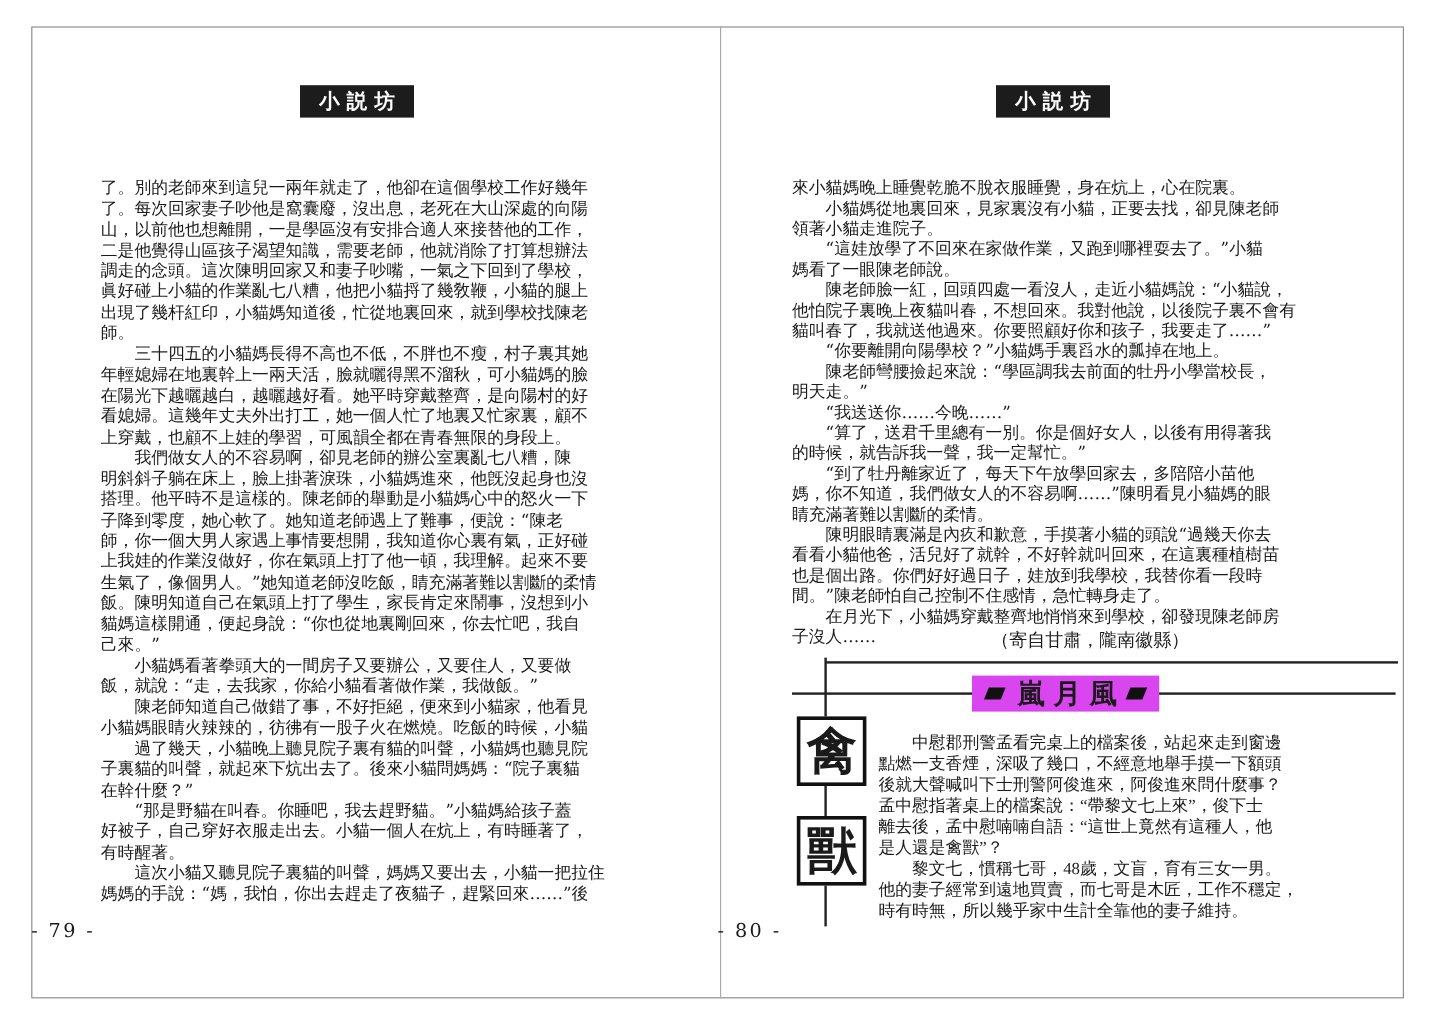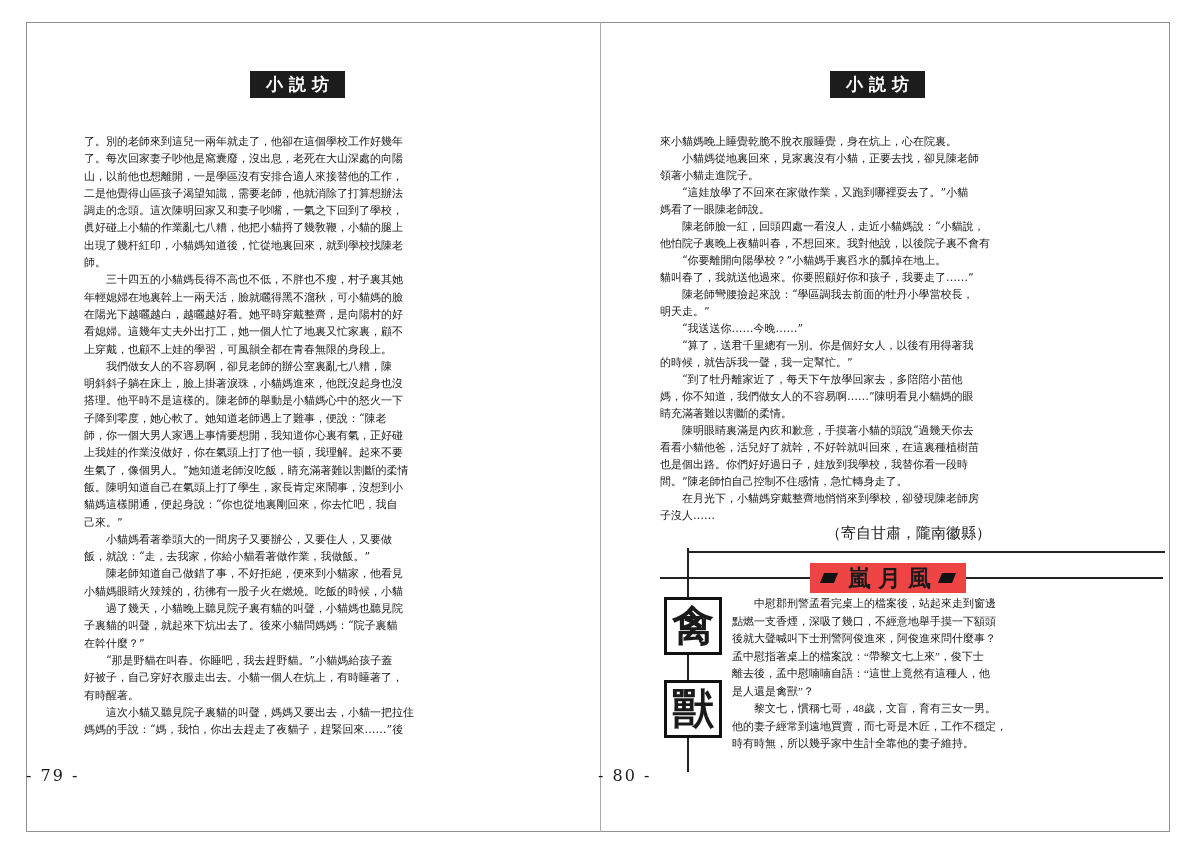--- a/index.html
+++ b/index.html
@@ -17,21 +17,21 @@
   }
   .header-box{
     position:absolute;top:71px;width:95px;height:27px;
     background:#1c1c1c;color:#ffffff;
     display:flex;align-items:center;justify-content:center;
     font-weight:bold;font-size:17px;letter-spacing:6px;padding-left:6px;
     box-sizing:border-box;
   }
   .header-box.left{left:250px;}
   .header-box.right{left:830px;}
-  .body-col{position:absolute;font-size:11px;}
+  .body-col{position:absolute;font-size:14px;margin-top:16px;}
   .body-col .tline{white-space:pre;}
   .left-body{left:84px;top:133px;width:516px;line-height:17.3px;}
   .right-body{left:660px;top:133px;width:497px;line-height:17.0px;}
   .attribution{
     position:absolute;left:660px;top:524px;width:497px;
     font-size:15px;text-align:center;white-space:pre;
   }
   .pagenum{
     position:absolute;top:766px;width:574px;text-align:left;
     font-size:16px;letter-spacing:2px;
@@ -39,21 +39,21 @@
   .pagenum.left{left:26px;}
   .pagenum.right{left:598px;}
   
   .rule-top{position:absolute;left:688px;top:551px;width:477px;height:2px;background:#222222;}
   .vrule{position:absolute;left:687px;top:548px;width:2px;height:224px;background:#222222;}
   .dash{position:absolute;top:577px;height:2px;background:#222222;}
   .dash.l{left:660px;width:153px;}
   .dash.r{left:963px;width:200px;}
   .feature-title-wrap{
     position:absolute;left:810px;top:563px;width:156px;height:30px;
-    display:flex;align-items:center;justify-content:center;background:#ef4444;
+    display:flex;align-items:center;justify-content:center;background:#d946ef;
   }
   .feature-title{
     font-size:23px;font-weight:bold;letter-spacing:7px;padding-left:4px;
     font-family:"DejaVu Serif","Liberation Serif",serif;white-space:nowrap;
   }
   .mark{display:inline-block;width:14px;height:10px;background:#111111;transform:skewX(-22deg);}
   .mark.l{margin-right:8px;}
   .mark.r{margin-left:2px;}
   .char-box{
     position:absolute;left:664px;width:52px;height:52px;
@@ -122,22 +122,22 @@
       <span>小説坊</span>
     </div>
     <div class="body-col right-body">
         <div class="tline">來小貓媽晚上睡覺乾脆不脫衣服睡覺，身在炕上，心在院裏。</div>
         <div class="tline">　　小貓媽從地裏回來，見家裏沒有小貓，正要去找，卻見陳老師</div>
         <div class="tline">領著小貓走進院子。</div>
         <div class="tline">　　“這娃放學了不回來在家做作業，又跑到哪裡耍去了。”小貓</div>
         <div class="tline">媽看了一眼陳老師說。</div>
         <div class="tline">　　陳老師臉一紅，回頭四處一看沒人，走近小貓媽說：“小貓說，</div>
         <div class="tline">他怕院子裏晚上夜貓叫春，不想回來。我對他說，以後院子裏不會有</div>
+        <div class="tline">貓叫春了，我就送他過來。你要照顧好你和孩子，我要走了……”</div>
         <div class="tline">　　“你要離開向陽學校？”小貓媽手裏舀水的瓢掉在地上。</div>
-        <div class="tline">貓叫春了，我就送他過來。你要照顧好你和孩子，我要走了……”</div>
         <div class="tline">　　陳老師彎腰撿起來說：“學區調我去前面的牡丹小學當校長，</div>
         <div class="tline">明天走。”</div>
         <div class="tline">　　“我送送你……今晚……”</div>
         <div class="tline">　　“算了，送君千里總有一別。你是個好女人，以後有用得著我</div>
         <div class="tline">的時候，就告訴我一聲，我一定幫忙。”</div>
         <div class="tline">　　“到了牡丹離家近了，每天下午放學回家去，多陪陪小苗他</div>
         <div class="tline">媽，你不知道，我們做女人的不容易啊……”陳明看見小貓媽的眼</div>
         <div class="tline">睛充滿著難以割斷的柔情。</div>
         <div class="tline">　　陳明眼睛裏滿是內疚和歉意，手摸著小貓的頭說“過幾天你去</div>
         <div class="tline">看看小貓他爸，活兒好了就幹，不好幹就叫回來，在這裏種植樹苗</div>

